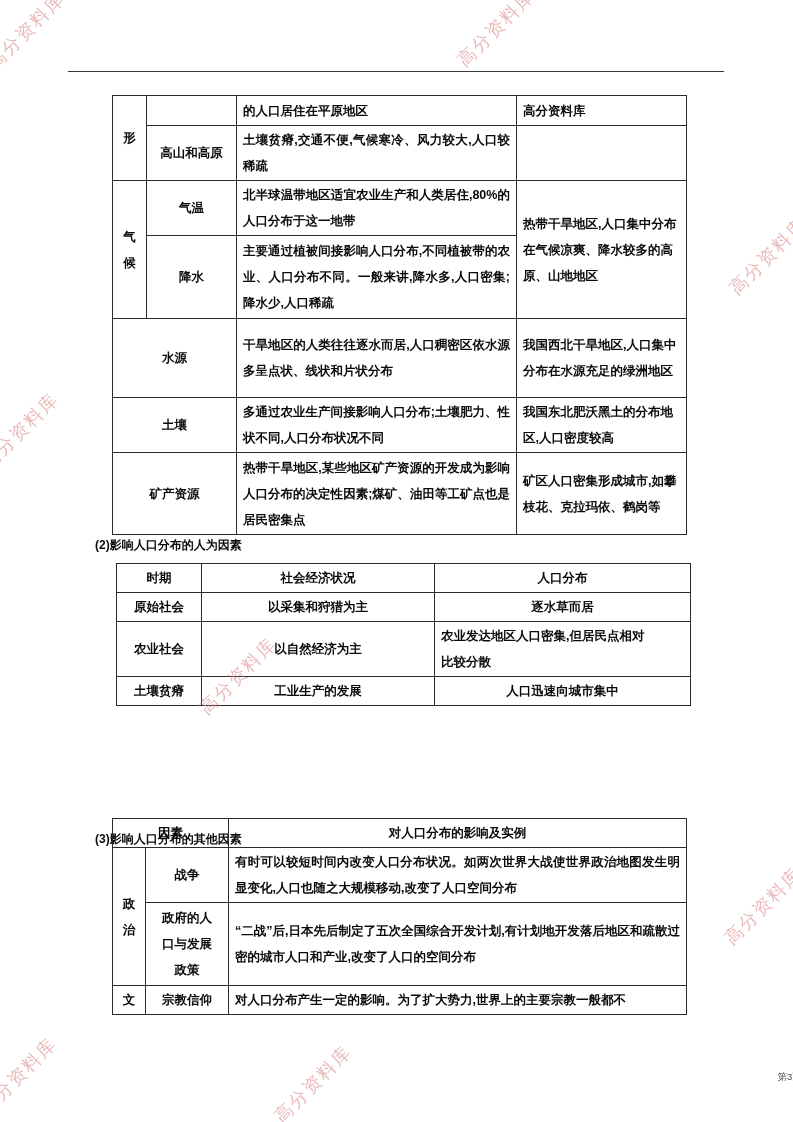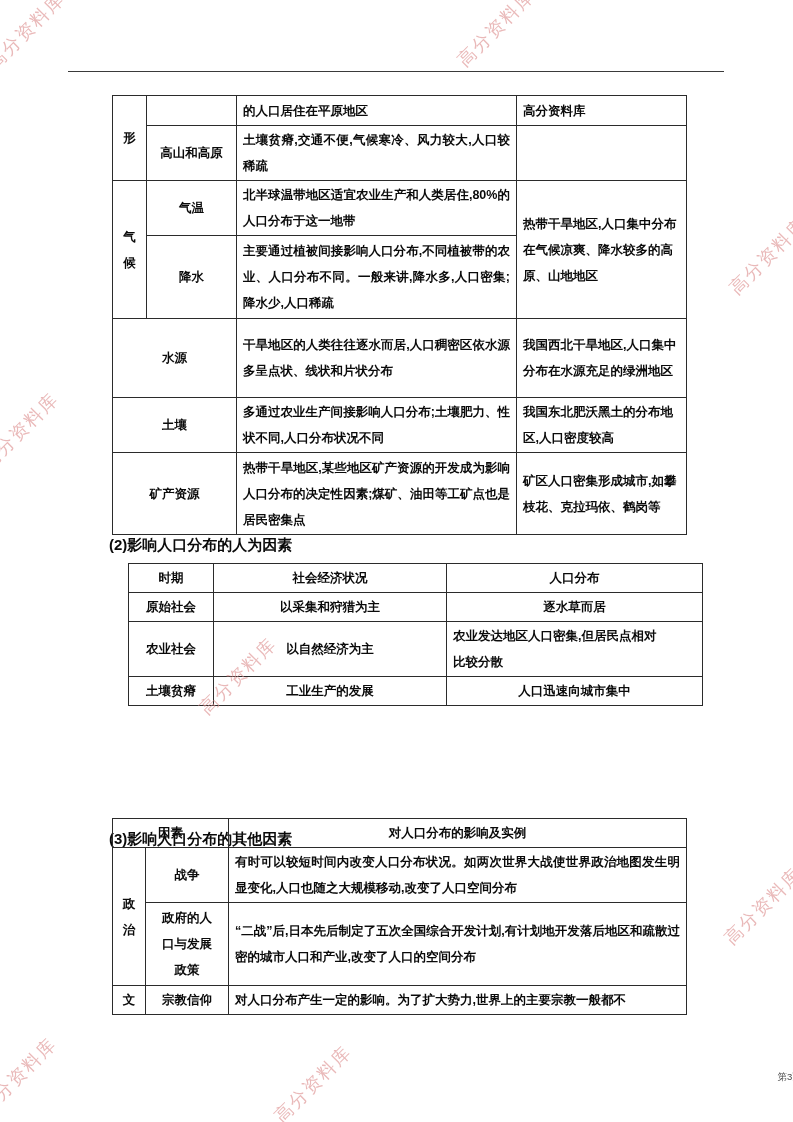--- a/index.html
+++ b/index.html
@@ -48,37 +48,37 @@
     line-height: 26px;
     color: #0a0a0a;
   }
   .t td {
     border: 1px solid #2b2b2b;
     vertical-align: middle;
     padding: 1px 6px;
     overflow: hidden;
   }
   .t1 { left: 112px; top: 95px;  width: 574px; }
-  .t2 { left: 128px; top: 563px; width: 574px; }
+  .t2 { left: 116px; top: 563px; width: 574px; }
   .t3 { left: 112px; top: 818px; width: 574px; }
   .lbl  { text-align: center; }
   .desc { text-align: justify; }
   .ex   { text-align: left; }
   .topv { vertical-align: top; padding-top: 2px; }
   .vcell { padding: 1px 2px; text-align: center; }
   .vlabel { display: inline-block; width: 1.1em; word-break: break-all; text-align: center; line-height: 26px; }
   .prelines { white-space: pre-line; }
   
   .rh27 { height: 27px; } .rh28 { height: 28px; } .rh29 { height: 29px; }
   .rh30 { height: 30px; } .rh52 { height: 52px; } .rh55 { height: 55px; }
   .rh79 { height: 79px; } .rh82 { height: 82px; } .rh83 { height: 83px; }
   
   .sec {
-    position: absolute; left: 109px;
-    font-size: 15px; font-weight: 700; color: #0a0a0a;
+    position: absolute; left: 95px;
+    font-size: 12px; font-weight: 700; color: #0a0a0a;
     line-height: 20px;
   }
   .sec2 { top: 535px; }
   .sec3 { top: 789px; margin-top: 40px; }
   
   .footer {
     position: absolute; left: 0; top: 1071px; width: 100%;
     text-align: right;
     font-size: 9.5px; color: #4a4a4a; padding-left: 41px;
   }

